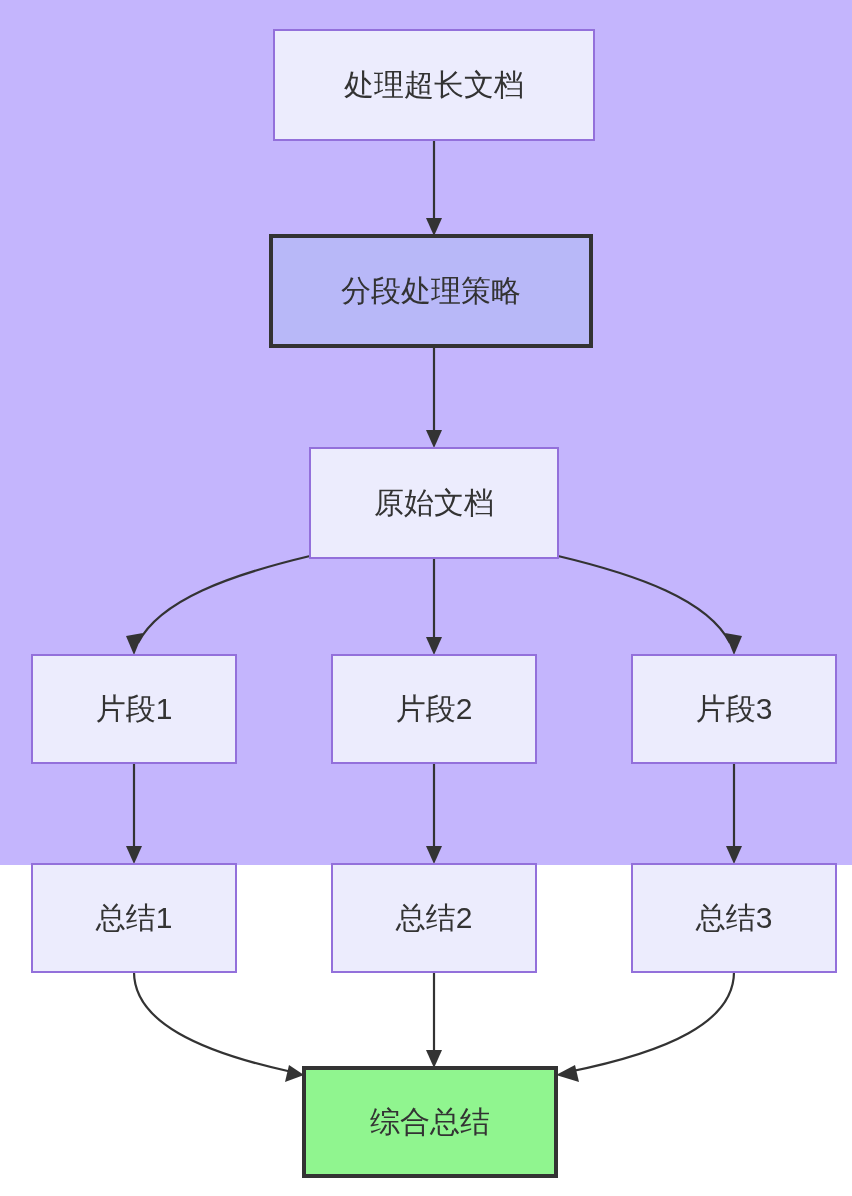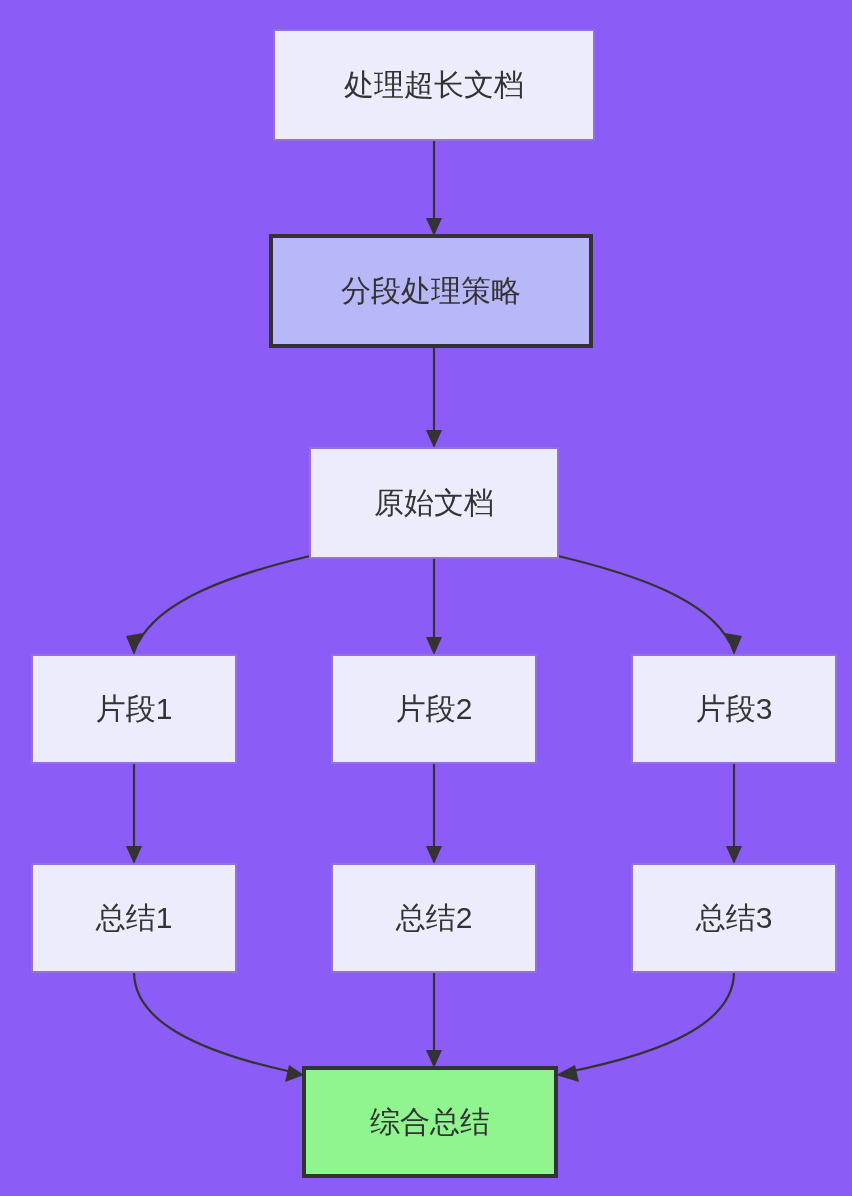--- a/index.html
+++ b/index.html
@@ -9,22 +9,22 @@
   }
   body {
     width: 852px;
     height: 1196px;
     font-family: "Liberation Sans", "DejaVu Sans", sans-serif;
     overflow: hidden;
   }
   #flowchart-root {
     position: relative;
     width: 852px;
-    height: 1196px;
-    background: #8b5cf6;
+    height: 865px;
+    background: #c4b5fd;
   }
   svg.diagram {
     display: block;
     width: 852px;
     height: 1196px;
   }
   .node-rect {
     stroke-width: 2;
   }
   .node-rect.emphasis {

